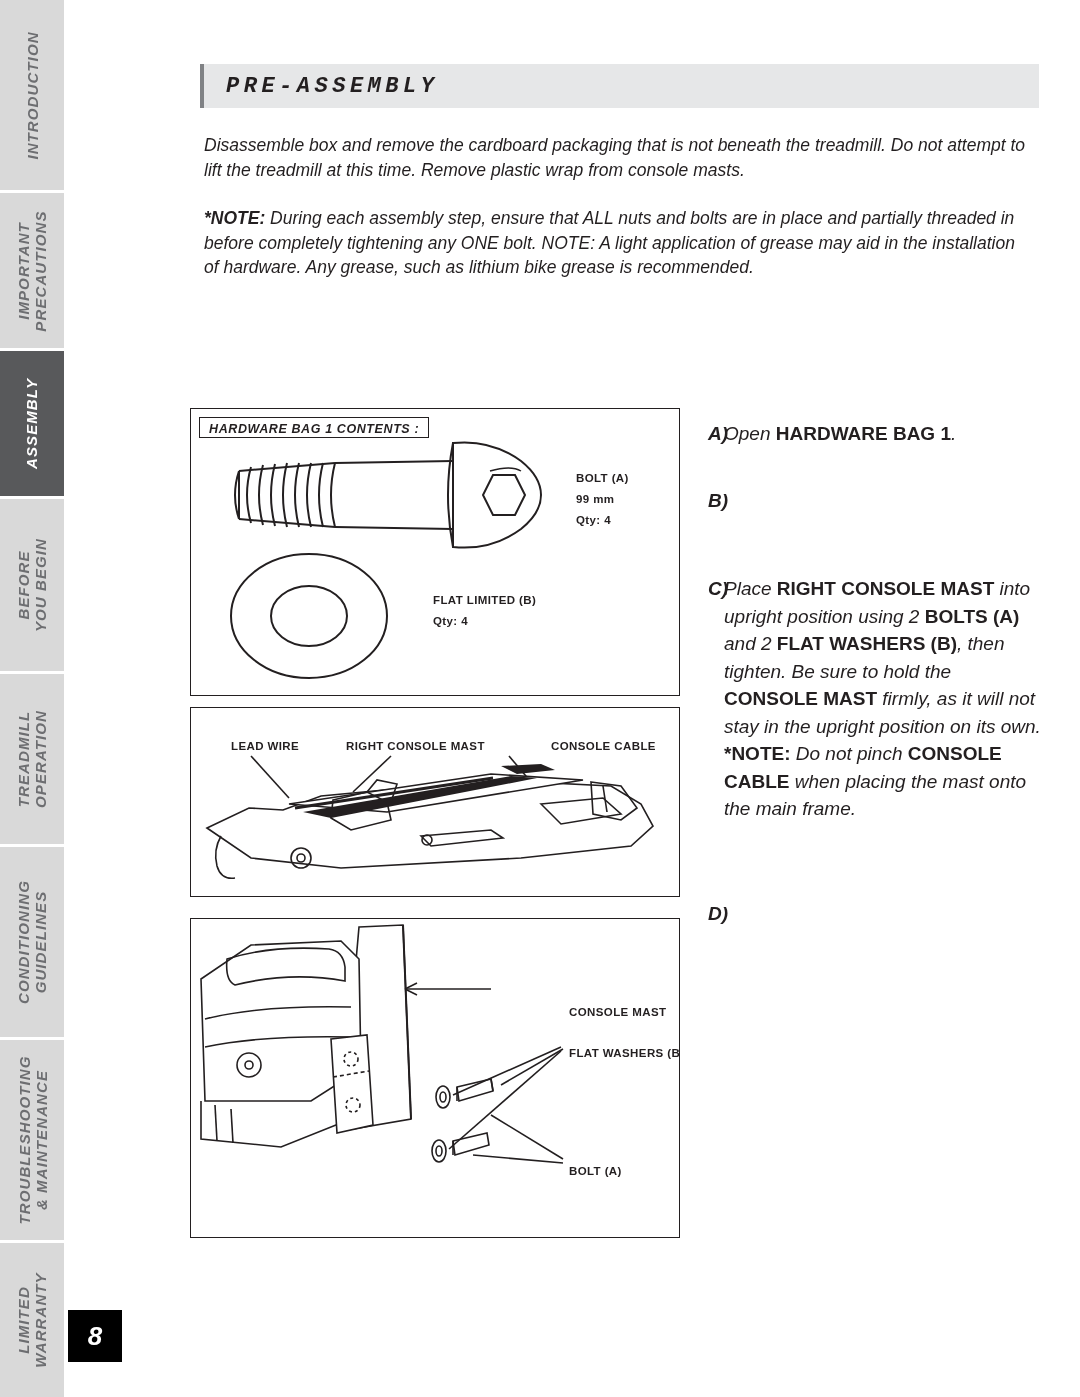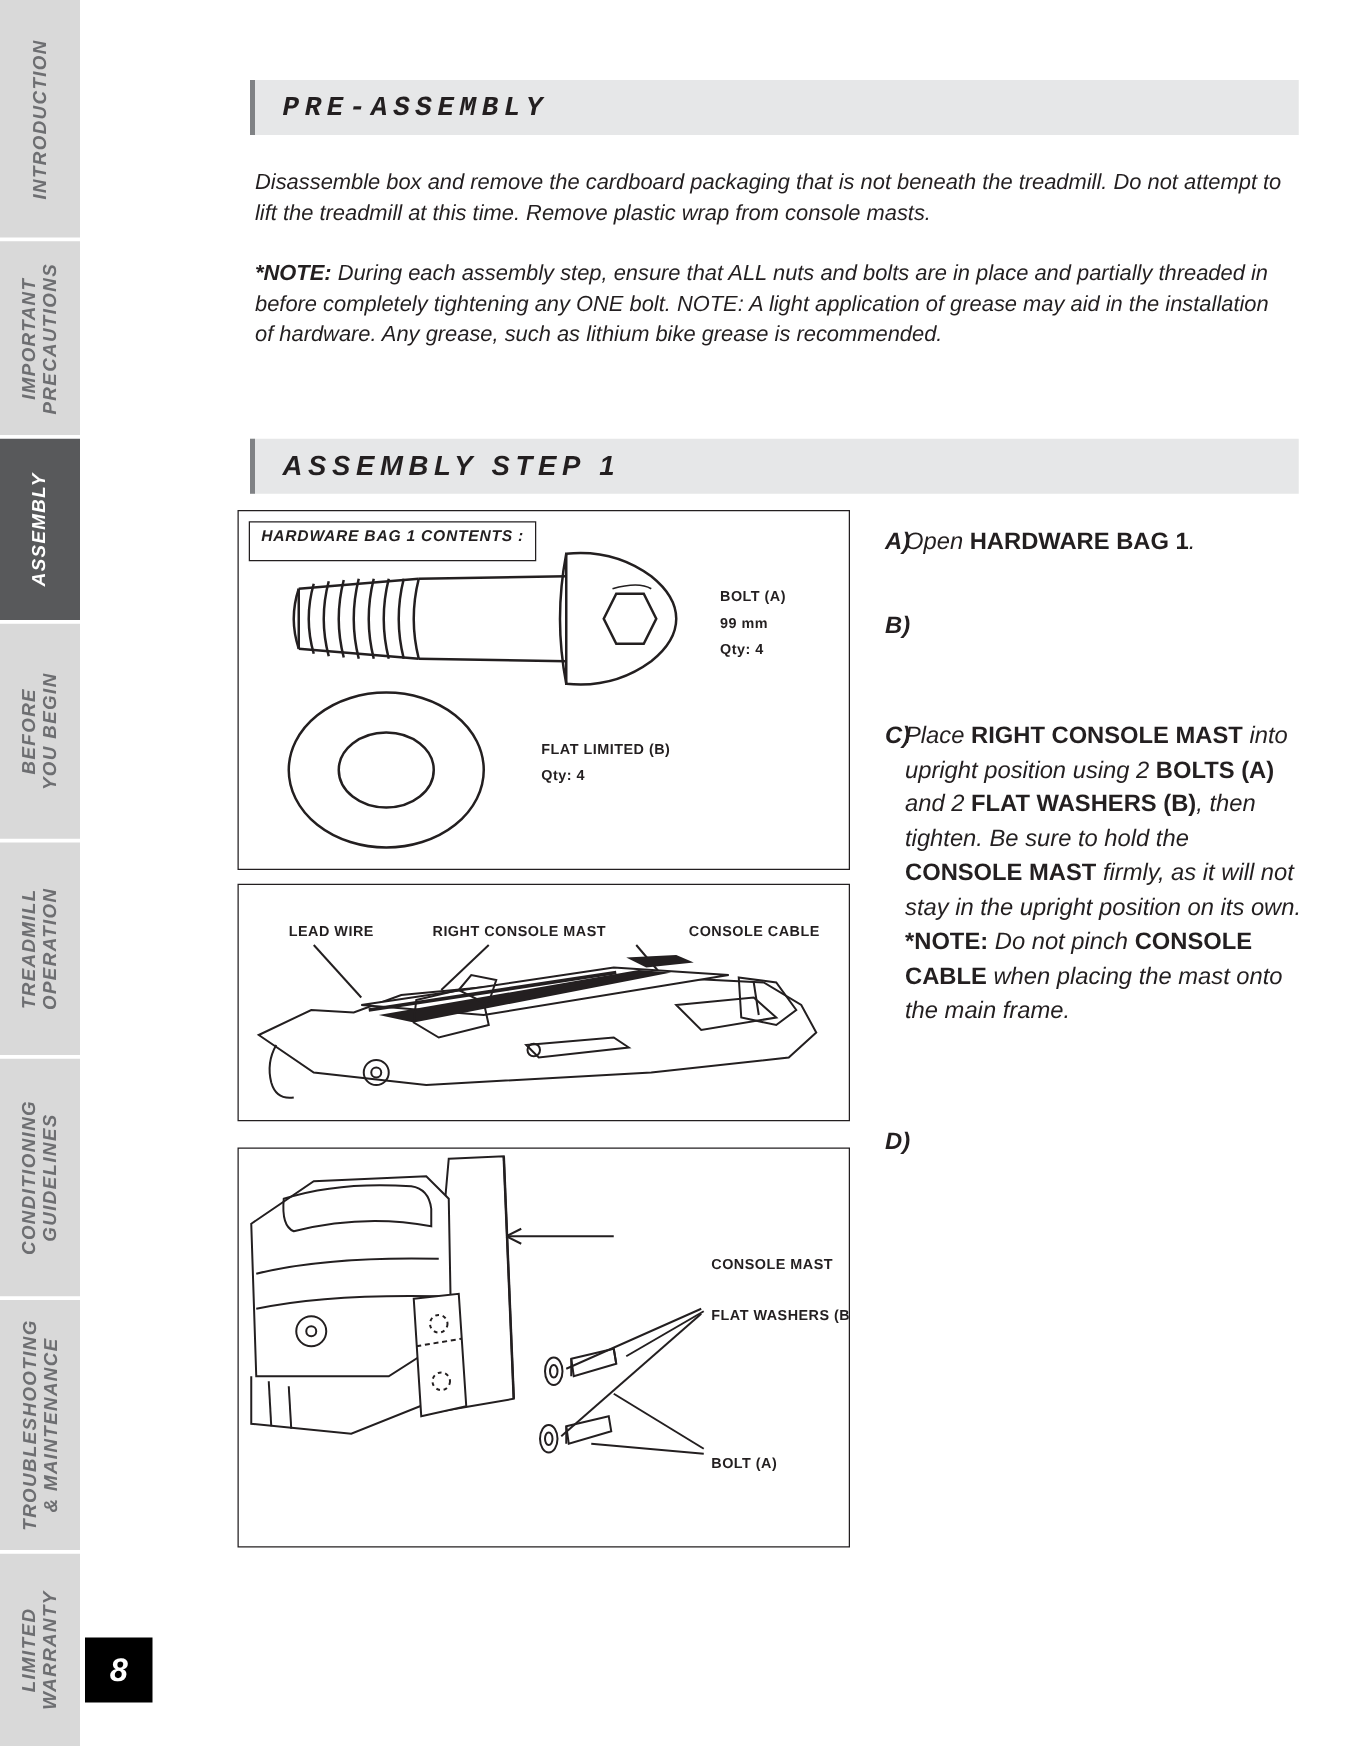--- a/index.html
+++ b/index.html
@@ -118,21 +118,21 @@
   }
   #fig-hardware { left: 0px; top: 408px; width: 490px; height: 288px; }
   #fig-mast     { left: 0px; top: 707px; width: 490px; height: 190px; }
   #fig-bolt     { left: 0px; top: 918px; width: 490px; height: 320px; }
 
   .hw-label {
     position: absolute;
     left: 8px;
     top: 8px;
     border: 1px solid #231f20;
-    padding: 4px 9px 12px 9px;
+    padding: 4px 9px 1px 9px;
     font-size: 12.5px;
     font-weight: bold;
     font-style: italic;
     letter-spacing: 0.6px;
     background: #ffffff;
   }
 
   .cap {
     position: absolute;
     font-size: 11.5px;
@@ -228,23 +228,20 @@
 <div class="content">
 
   <div class="section-bar" id="bar-pre">
     <div class="bar-title">PRE-ASSEMBLY</div>
   </div>
 
   <div class="para" id="para-1">Disassemble box and remove the cardboard packaging that is not beneath the treadmill. Do not attempt to lift the treadmill at this time. Remove plastic wrap from console masts.</div>
 
   <div class="para" id="para-2"><b>*NOTE:</b><span> During each assembly step, ensure that ALL nuts and bolts are in place and partially threaded in before completely tightening any ONE bolt. NOTE: A light application of grease may aid in the installation of hardware. Any grease, such as lithium bike grease is recommended.</span></div>
 
-  <div class="section-bar" id="bar-step">
-    <div class="bar-title"><span>ASSEMBLY</span>&nbsp;<span class="light">STEP</span>&nbsp;<span>1</span></div>
-  </div>
 
   <div class="fig" id="fig-hardware">
     <div class="hw-label">HARDWARE BAG 1 CONTENTS :</div>
 
     <svg width="490" height="288" viewBox="0 0 490 288" style="position:absolute;left:0;top:0;">
       <g fill="none" stroke="#231f20" stroke-width="2">
 
         <g>
           <path d="M48 62 L48 110"></path>
           <path d="M48 62 Q40 86 48 110"></path>

